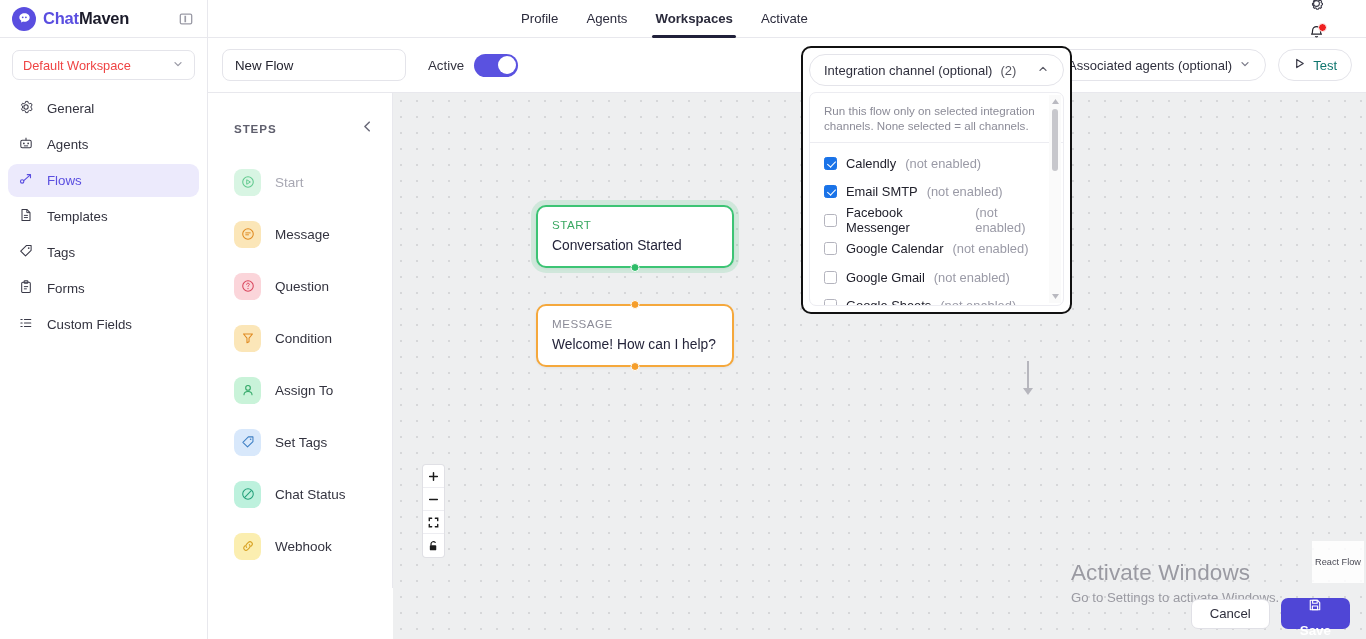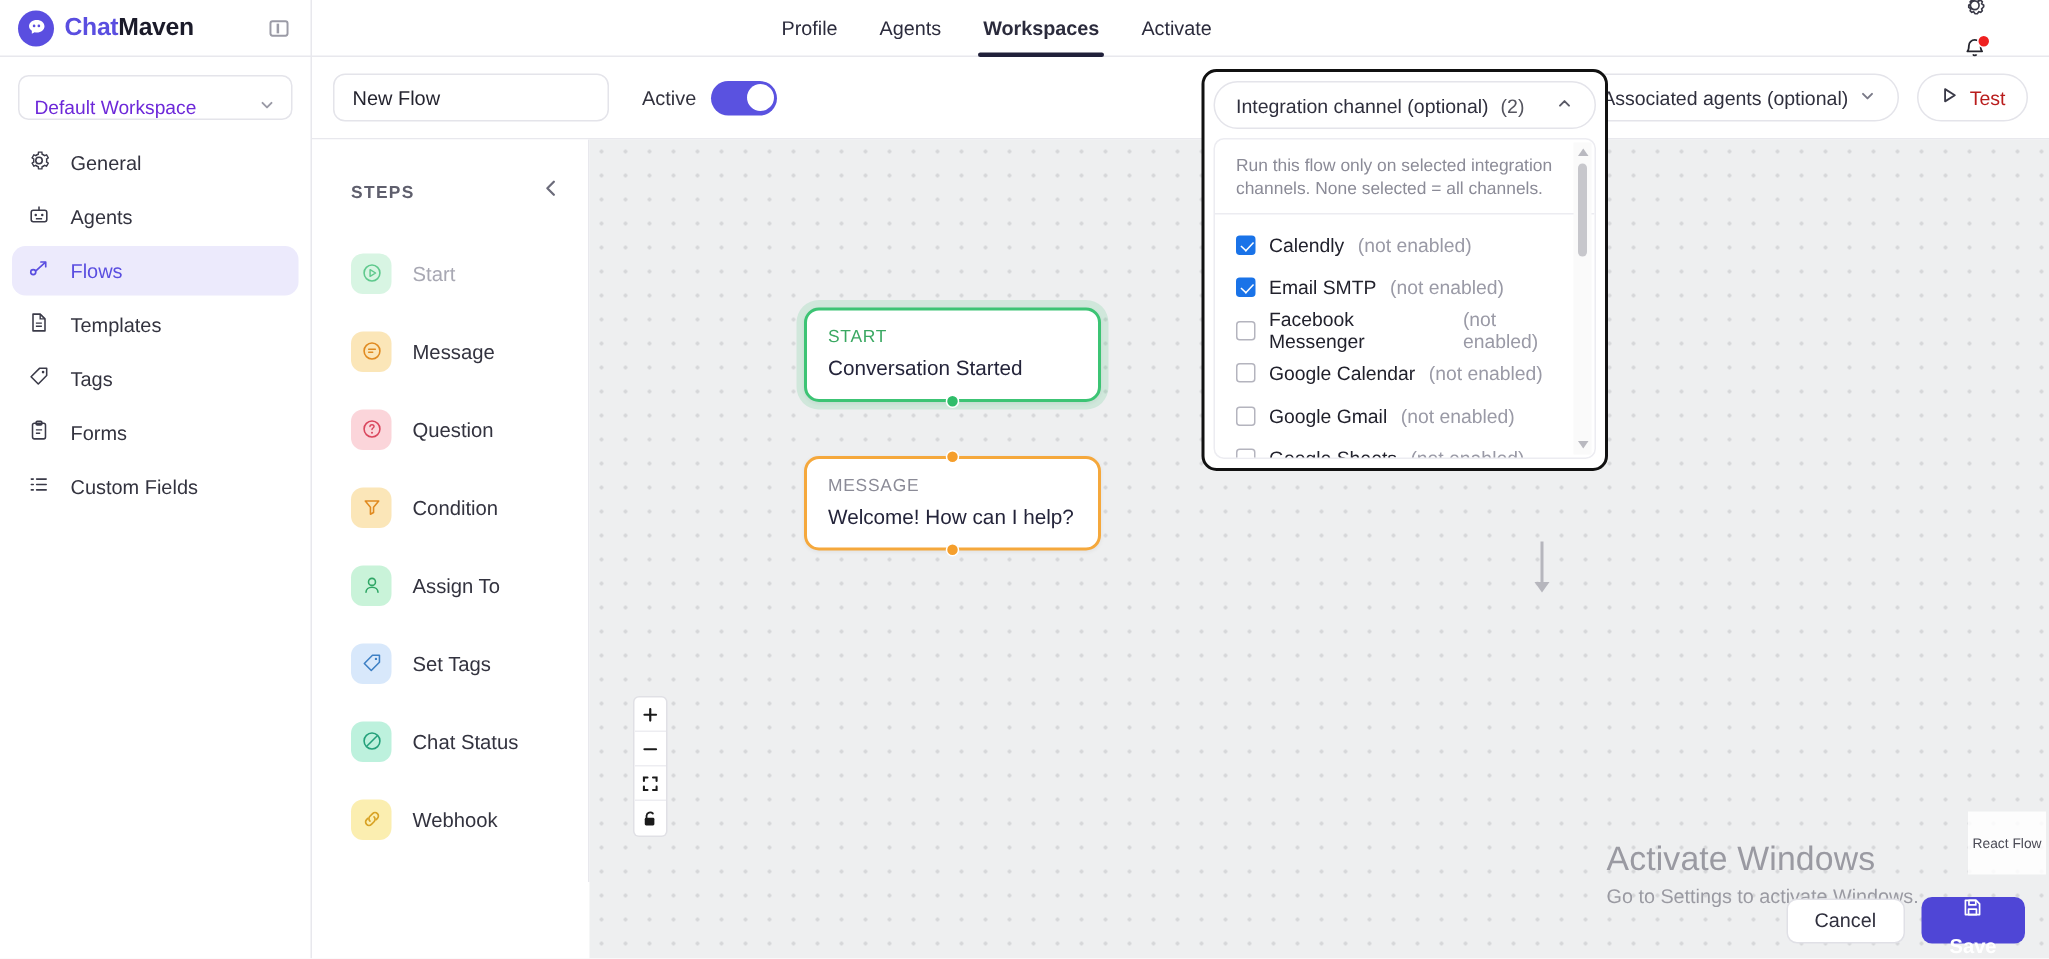--- a/index.html
+++ b/index.html
@@ -66,21 +66,21 @@
     background: #4c5a62; border-radius: 8px 2px 6px 3px; opacity:.8;
   }
 
   
   .sidebar {
     position: absolute; top: 38px; left: 0; width: 208px; height: 601px;
     background: #fff; border-right: 1px solid #e8e8ed;
   }
   .ws-select {
     margin: 12px 12px 0 12px; height: 30px; border: 1px solid #e4e4ea; border-radius: 7px;
-    display: flex; align-items: flex-end; padding: 0 10px; font-size: 12.8px; color: #6d28d9;
+    display: flex; align-items: center; padding: 0 10px; font-size: 12.8px; color: #ef4444;
     cursor: pointer; background: #fff;
   }
   .ws-select .caret { margin-left: auto; }
   .nav { margin-top: 12px; padding: 0 8px; }
   .nav-item {
     display: flex; align-items: center; gap: 13px; height: 33px; padding: 0 10px;
     border-radius: 9px; font-size: 13.3px; color: #33333f; cursor: pointer; margin-bottom: 3px;
   }
   .nav-item.active { background: #eceafc; color: #5a4ee0; }
   .nav-item.active svg { stroke: #5a4ee0; }
@@ -105,21 +105,21 @@
   .toggle .knob {
     position: absolute; top: 2.5px; right: 2.5px; width: 18px; height: 18px;
     border-radius: 50%; background: #fff;
   }
   .pill-btn {
     display: flex; align-items: center; gap: 7px; height: 32px; padding: 0 14px;
     border: 1px solid #e4e4ea; border-radius: 17px; background: #fff;
     font-size: 13px; color: #2f2f3d; cursor: pointer; white-space: nowrap;
   }
   .agents-pill { margin-left: auto; }
-  .test-pill { margin-left: 12px; color: #b91c1c; }
+  .test-pill { margin-left: 12px; color: #0f766e; }
   .cnt { color: #55555f; }
 
   
   .intg-wrap {
     position: absolute; top: 46px; left: 801px; width: 271px; height: 268px;
     border: 2.5px solid #111; border-radius: 10px; background: #fff; z-index: 40;
     padding: 6px; display: flex; flex-direction: column;
   }
   .intg-trigger {
     display: flex; align-items: center; height: 32px; padding: 0 14px;

